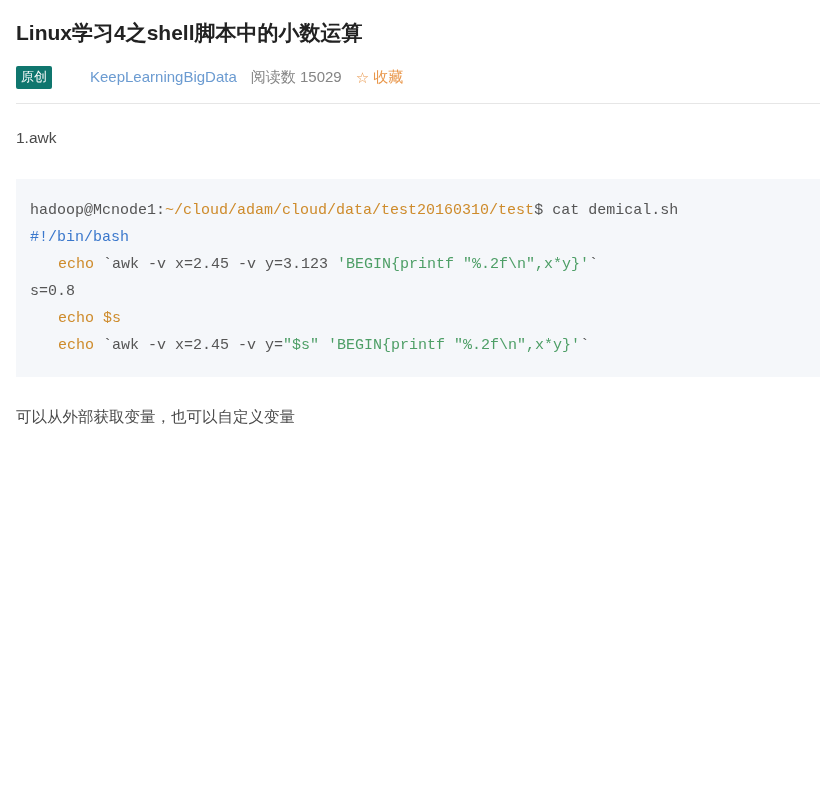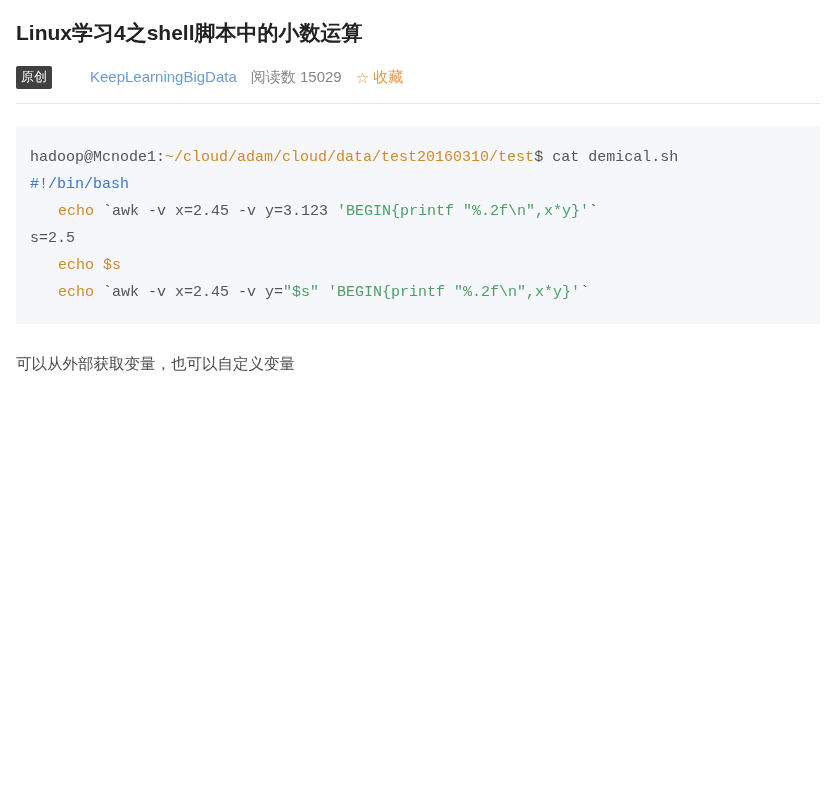--- a/index.html
+++ b/index.html
@@ -21,21 +21,21 @@
   .meta {
     display: flex;
     align-items: center;
     gap: 14px;
     font-size: 15px;
     color: #858585;
     padding-bottom: 14px;
     border-bottom: 1px solid #e6e6e6;
   }
   .badge-orig {
-    background: #404040;
+    background: #0f766e;
     color: #fff;
     font-size: 13px;
     padding: 1px 5px;
     border-radius: 2px;
   }
   .author {
     color: #6b9bd1;
     margin-left: 24px;
   }
   .fav {
@@ -81,25 +81,26 @@
   <a class="author">KeepLearningBigData</a>
   <span>阅读数 15029</span>
   <a class="fav">
     <span class="star-icon">☆</span>
     <span>收藏</span>
   </a>
 </div>
 
 <div class="content">
 
+  <div class="p1">1.awk</div>
 
   <div class="code-block"><span class="c-base"><span>hadoop@Mcnode1</span><span>:</span><span class="c-path">~/cloud/adam/cloud/data/test20160310/</span><span class="c-path">test</span><span>$ cat demical.sh</span></span>
 <span class="c-comment">#!/bin/bash</span>
 <span><span class="c-key">echo</span><span class="c-base"> `awk -v x=2.45 -v y=3.123 </span><span class="c-str">'BEGIN{printf "%.2f\n",x*y}'</span><span class="c-base">`</span></span>
-<span class="c-base">s=2.5</span>
+<span class="c-base">s=0.8</span>
 <span><span class="c-key">echo</span><span class="c-base"> </span><span class="c-var">$s</span></span>
 <span><span class="c-key">echo</span><span class="c-base"> `awk -v x=2.45 -v y=</span><span class="c-str">"$s"</span><span class="c-base"> </span><span class="c-str">'BEGIN{printf "%.2f\n",x*y}'</span><span class="c-base">`</span></span></div>
 
 
 
   <div class="p3">可以从外部获取变量，也可以自定义变量</div>
 
 </div>
 
 </body></html>

